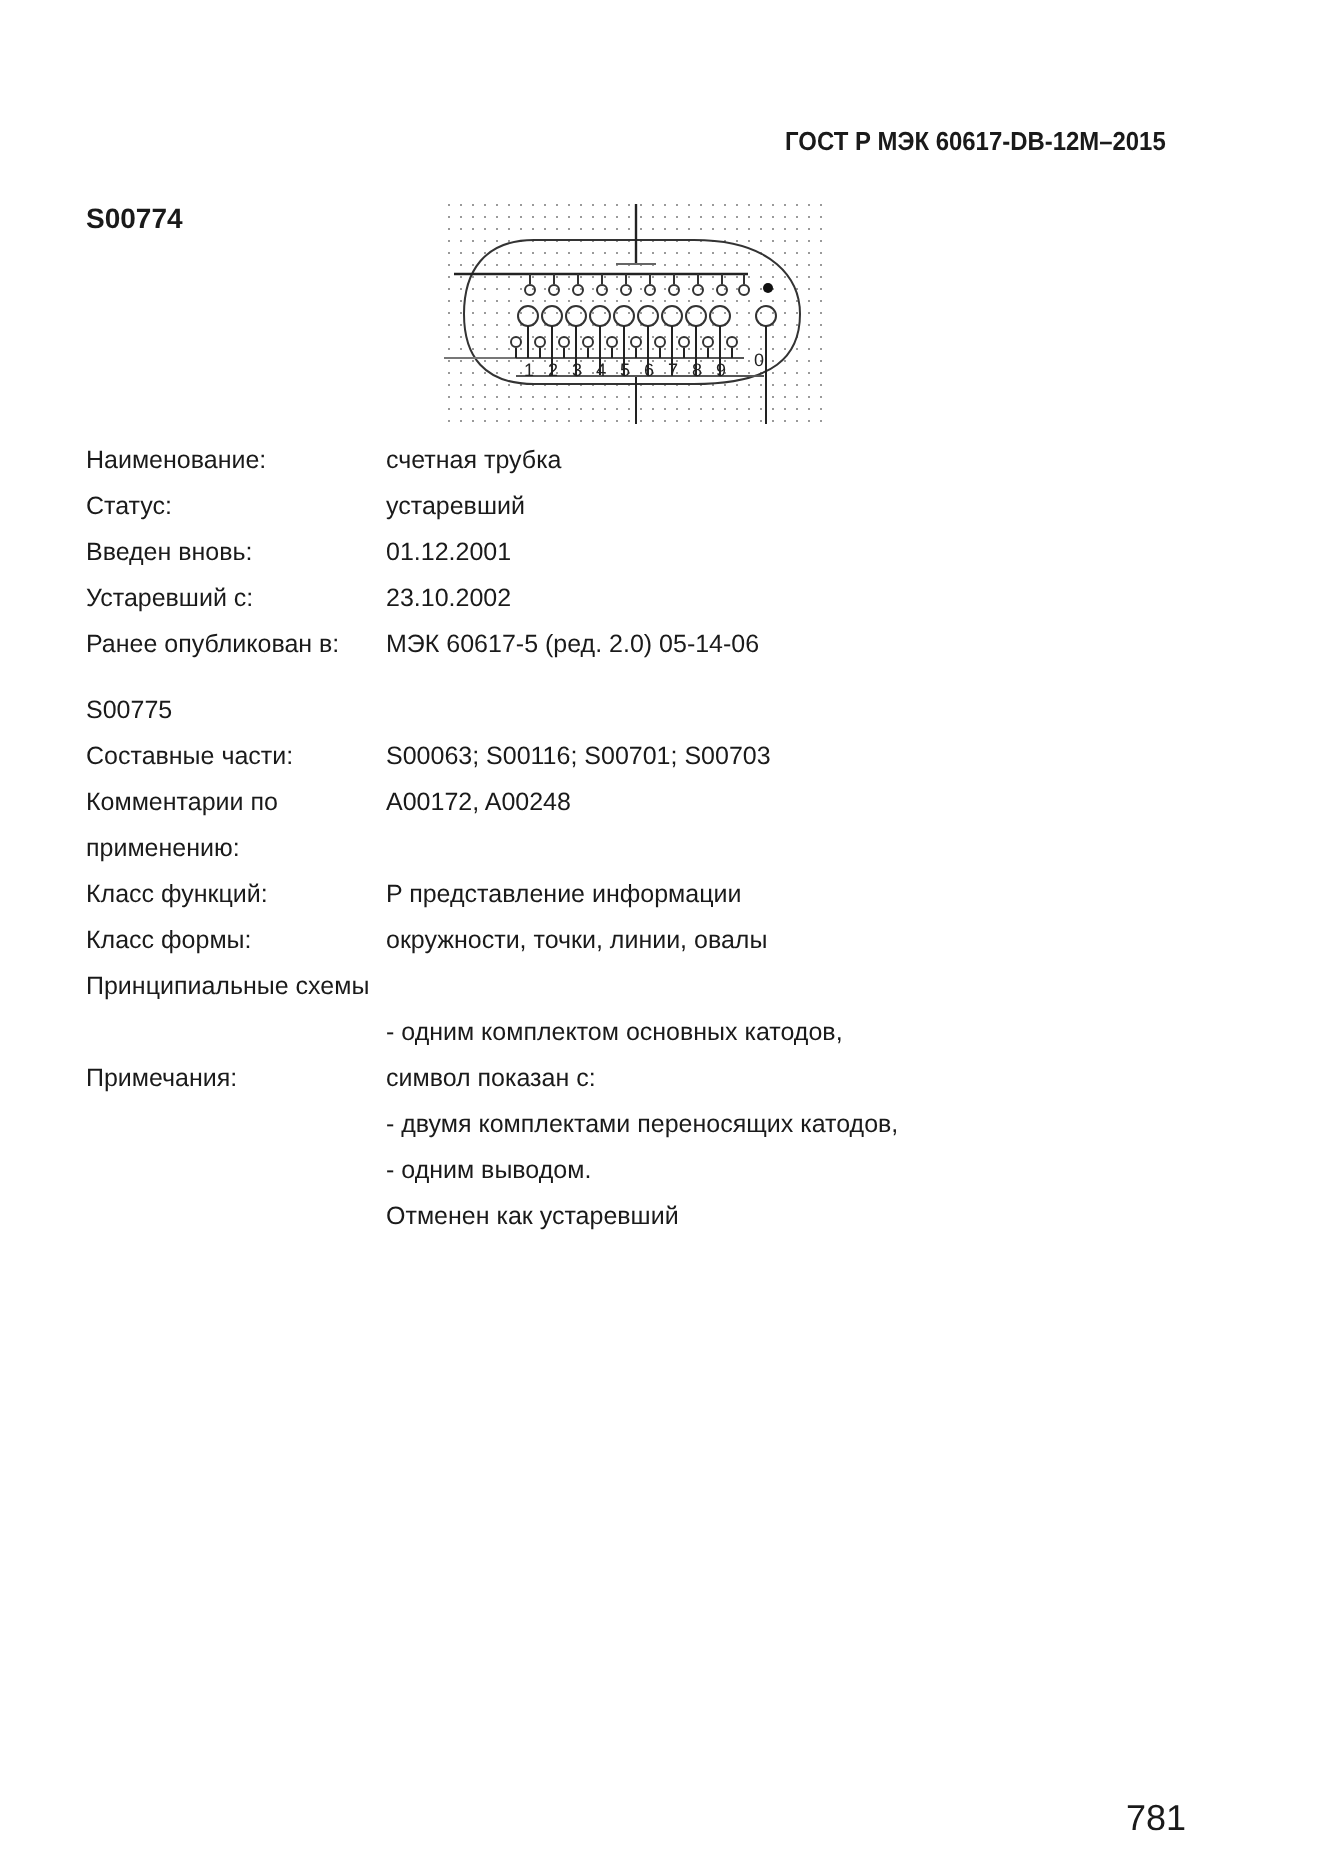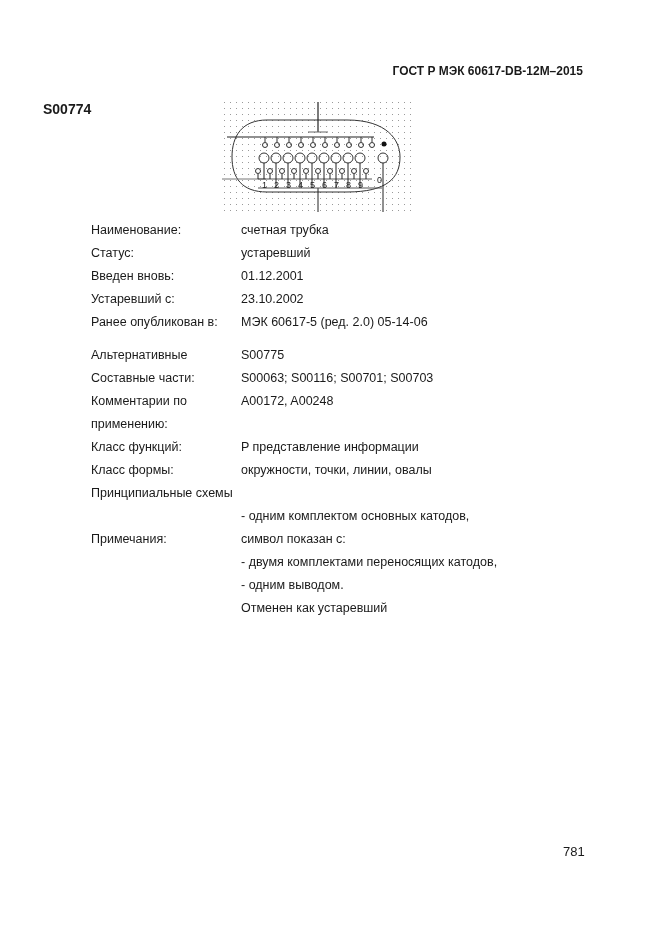--- a/index.html
+++ b/index.html
@@ -13,27 +13,27 @@
       font-weight: bold; font-size: 13px; letter-spacing: 0px;
       transform: scaleX(0.92); transform-origin: right top;
     }
     .symbol-id {
       position: absolute; left: 43px; top: 101px;
       font-weight: bold; font-size: 14px;
     }
     .diagram {
       position: absolute; left: 222px; top: 100px; width: 190px; height: 114px;
     }
-    .fields { position: absolute; left: 43px; top: 219px; width: 560px; margin-left: 48px; }
+    .fields { position: absolute; left: 43px; top: 219px; width: 560px; }
     .row { display: flex; font-size: 12.5px; line-height: 23px; }
     .row .lbl { width: 150px; flex: none; }
     .row .val { flex: 1; }
     .gap { height: 10px; }
     .page-number {
-      position: absolute; left: 563px; top: 844px; font-size: 13px;
+      position: absolute; left: 563px; top: 899px; font-size: 18px;
     }
   </style>
 </head>
 <body>
 
 <div class="header">ГОСТ Р МЭК 60617-DB-12M–2015</div>
 
 <div class="symbol-id">S00774</div>
 
 <div class="diagram">
@@ -160,21 +160,20 @@
   <div class="row">
       <span class="lbl">Устаревший с:</span>
       <span class="val">23.10.2002</span>
     </div>
   <div class="row">
       <span class="lbl">Ранее опубликован в:</span>
       <span class="val">МЭК 60617-5 (ред. 2.0) 05-14-06</span>
     </div>
   <div class="gap"></div>
   <div class="row">
-      <span class="lbl">Альтернативные</span>
       <span class="val">S00775</span>
     </div>
   <div class="row">
       <span class="lbl">Составные части:</span>
       <span class="val">S00063; S00116; S00701; S00703</span>
     </div>
   <div class="row">
       <span class="lbl">Комментарии по</span>
       <span class="val">A00172, A00248</span>
     </div>

